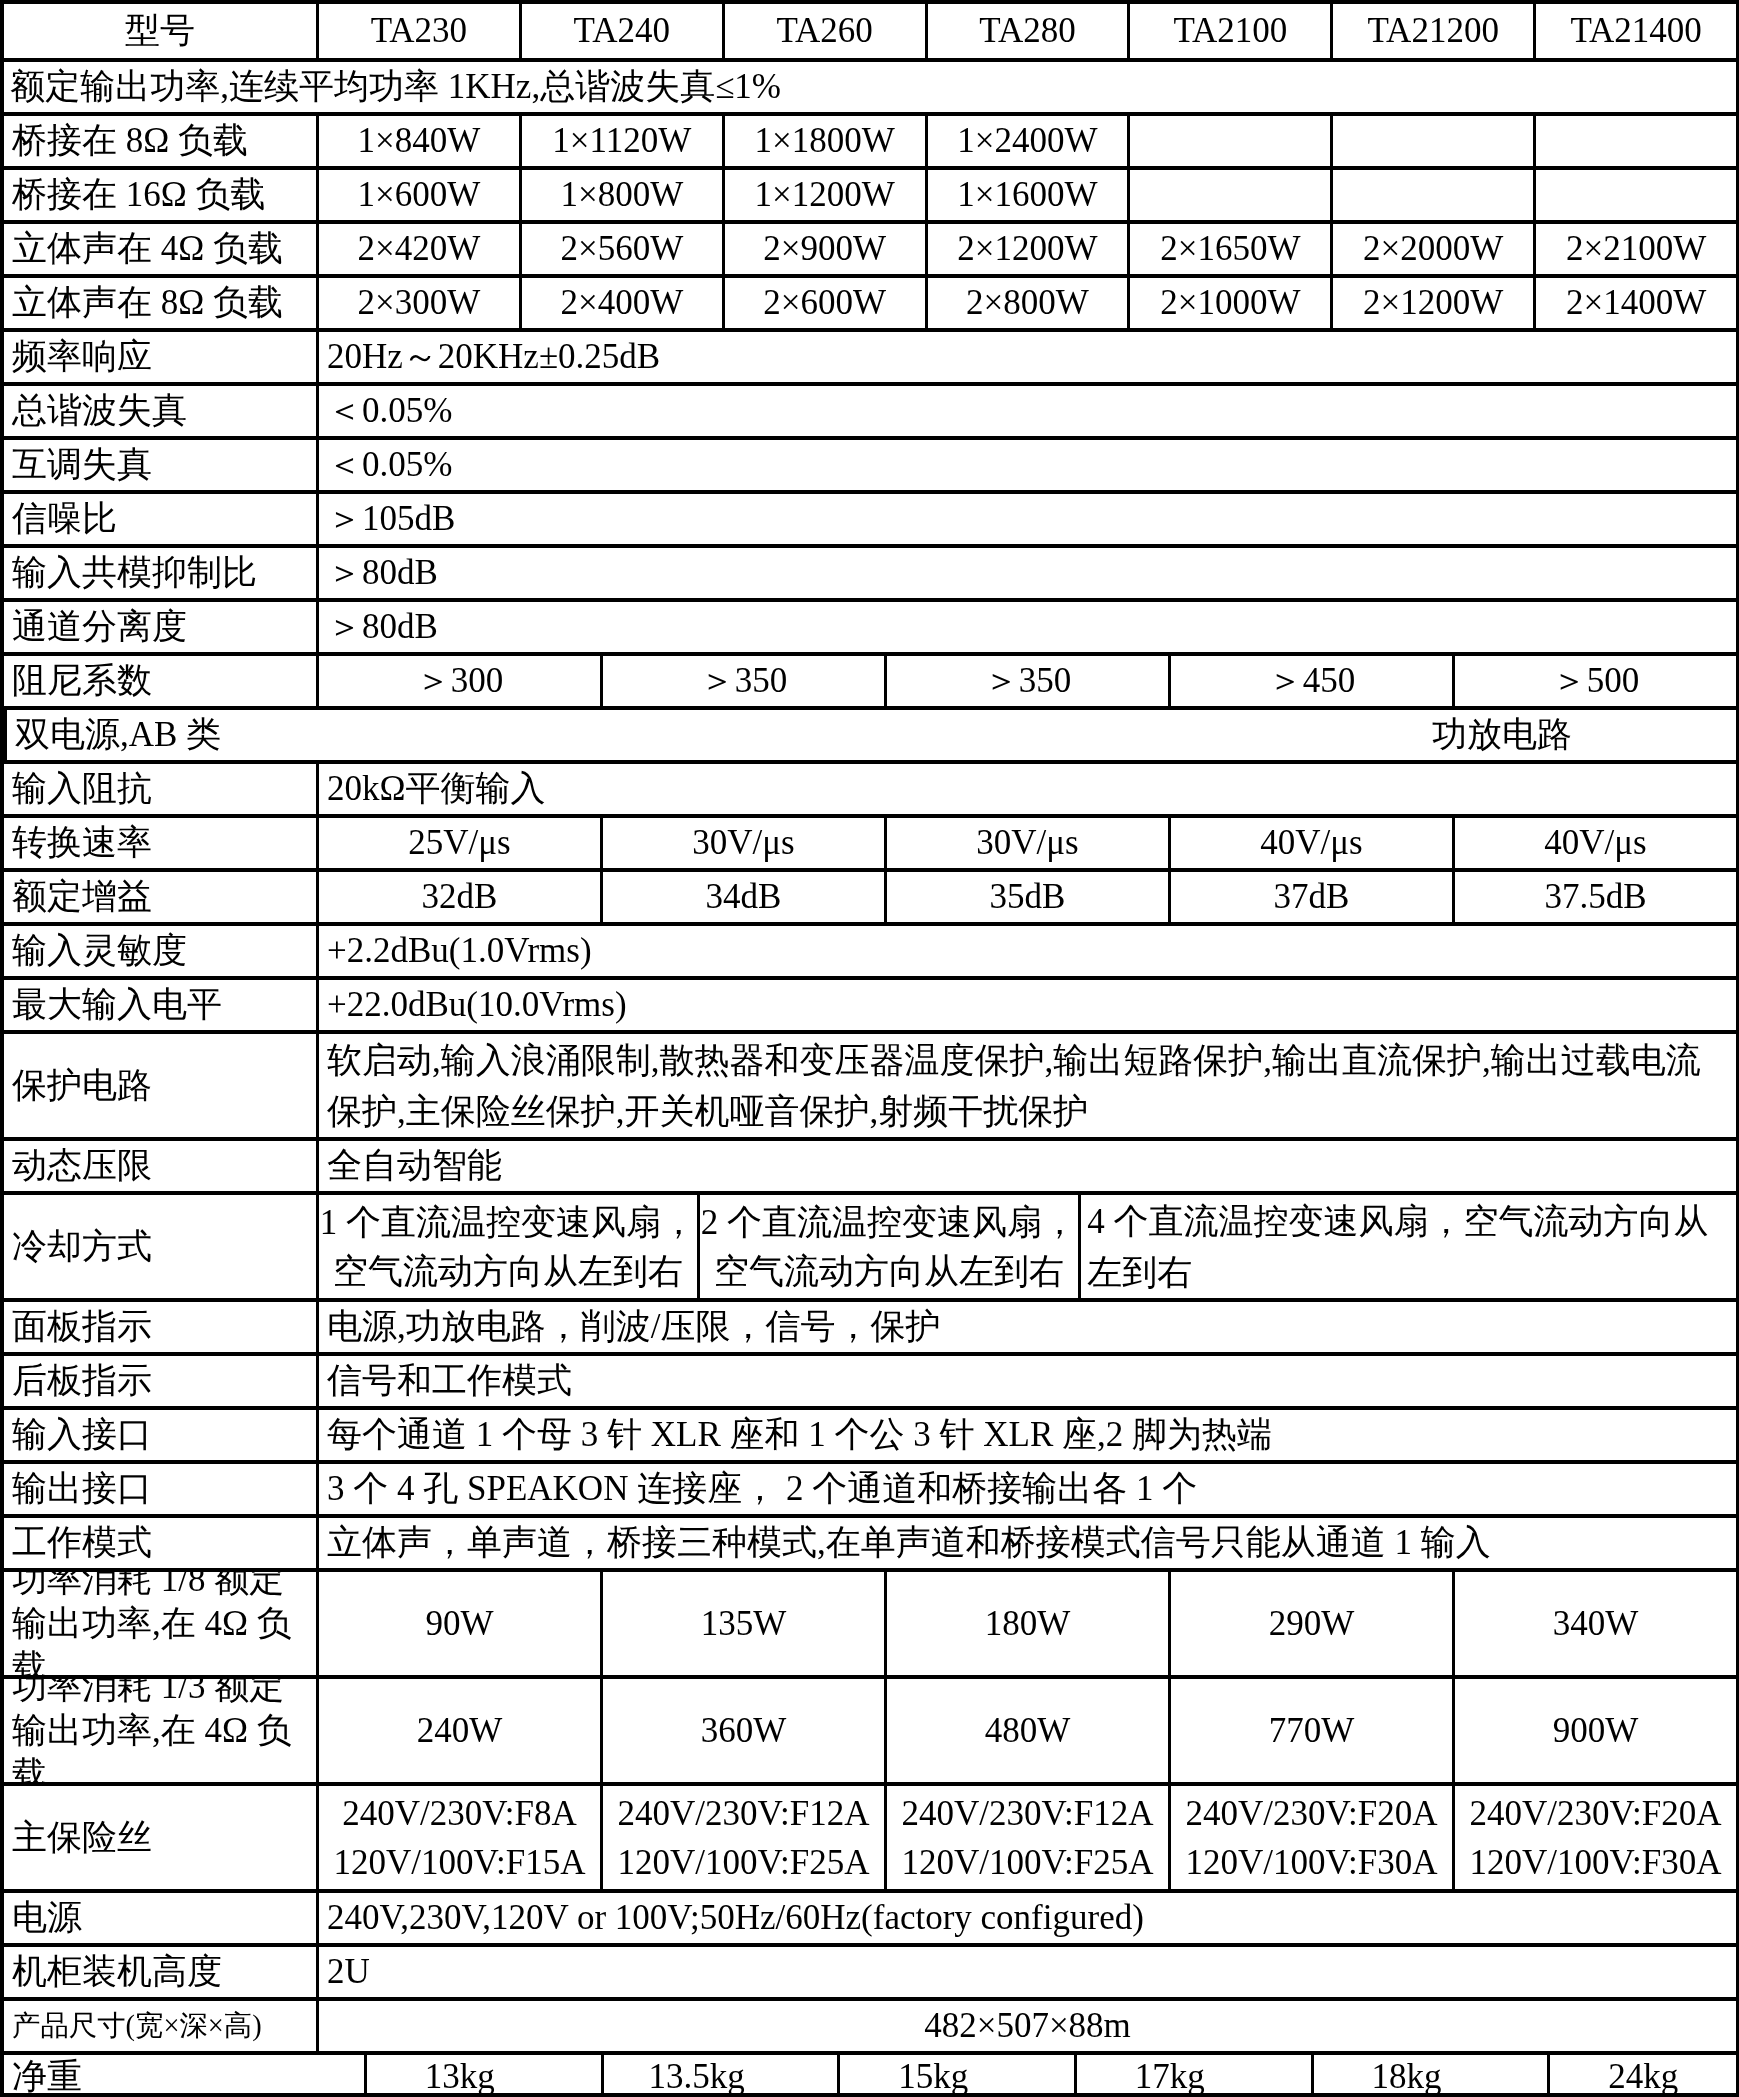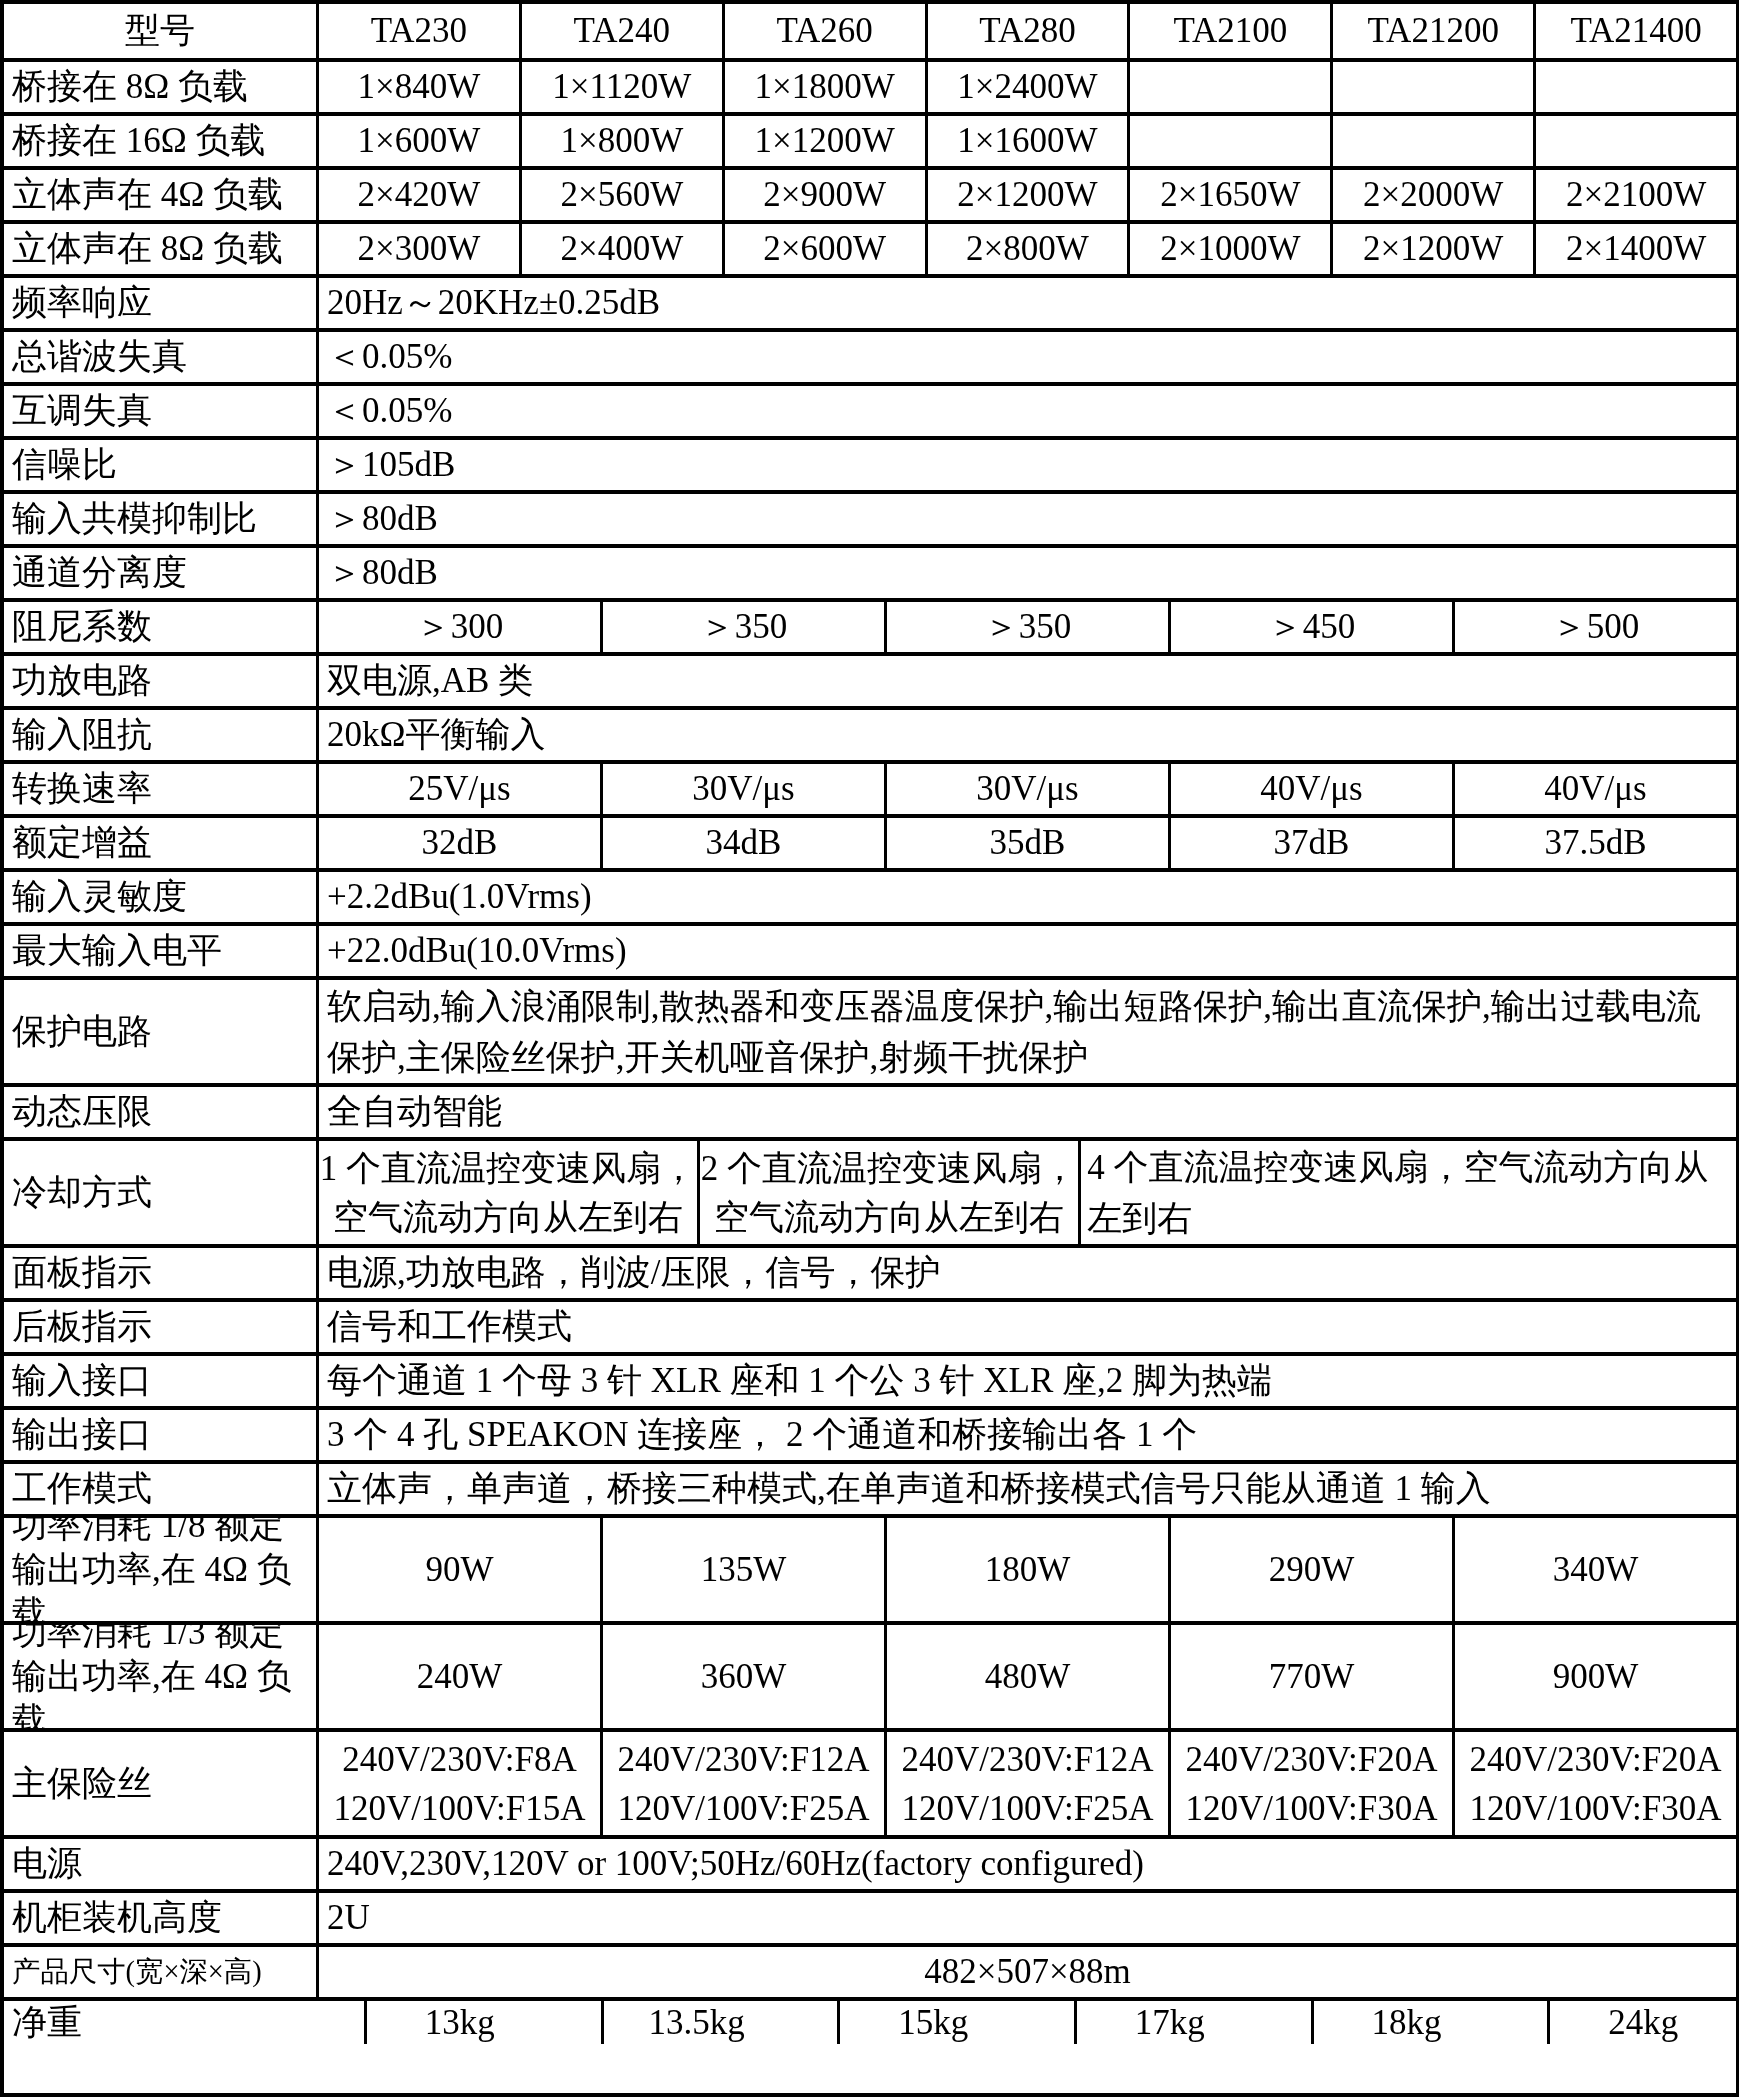--- a/index.html
+++ b/index.html
@@ -42,20 +42,23 @@
     <div class="cell labc first">型号</div>
     <div class="cell d">TA230</div>
     <div class="cell d">TA240</div>
     <div class="cell d">TA260</div>
     <div class="cell d">TA280</div>
     <div class="cell d">TA2100</div>
     <div class="cell d">TA21200</div>
     <div class="cell d">TA21400</div>
   </div>
 
+  <div class="row h1">
+    <div class="cell full first">额定输出功率,连续平均功率 1KHz,总谐波失真≤1%</div>
+  </div>
 
   <div class="row h1">
     <div class="cell lab first">桥接在 8Ω 负载</div>
     <div class="cell d">1×840W</div>
     <div class="cell d">1×1120W</div>
     <div class="cell d">1×1800W</div>
     <div class="cell d">1×2400W</div>
     <div class="cell d"></div>
     <div class="cell d"></div>
     <div class="cell d"></div>
@@ -122,22 +125,22 @@
   <div class="row h1">
     <div class="cell lab first">阻尼系数</div>
     <div class="cell d">＞300</div>
     <div class="cell d">＞350</div>
     <div class="cell d">＞350</div>
     <div class="cell d">＞450</div>
     <div class="cell d">＞500</div>
   </div>
 
   <div class="row h1">
+    <div class="cell v">双电源,AB 类</div>
     <div class="cell lab first">功放电路</div>
-    <div class="cell v">双电源,AB 类</div>
   </div>
   <div class="row h1">
     <div class="cell lab first">输入阻抗</div>
     <div class="cell v">20kΩ平衡输入</div>
   </div>
 
   <div class="row h1">
     <div class="cell lab first">转换速率</div>
     <div class="cell d">25V/μs</div>
     <div class="cell d">30V/μs</div>

